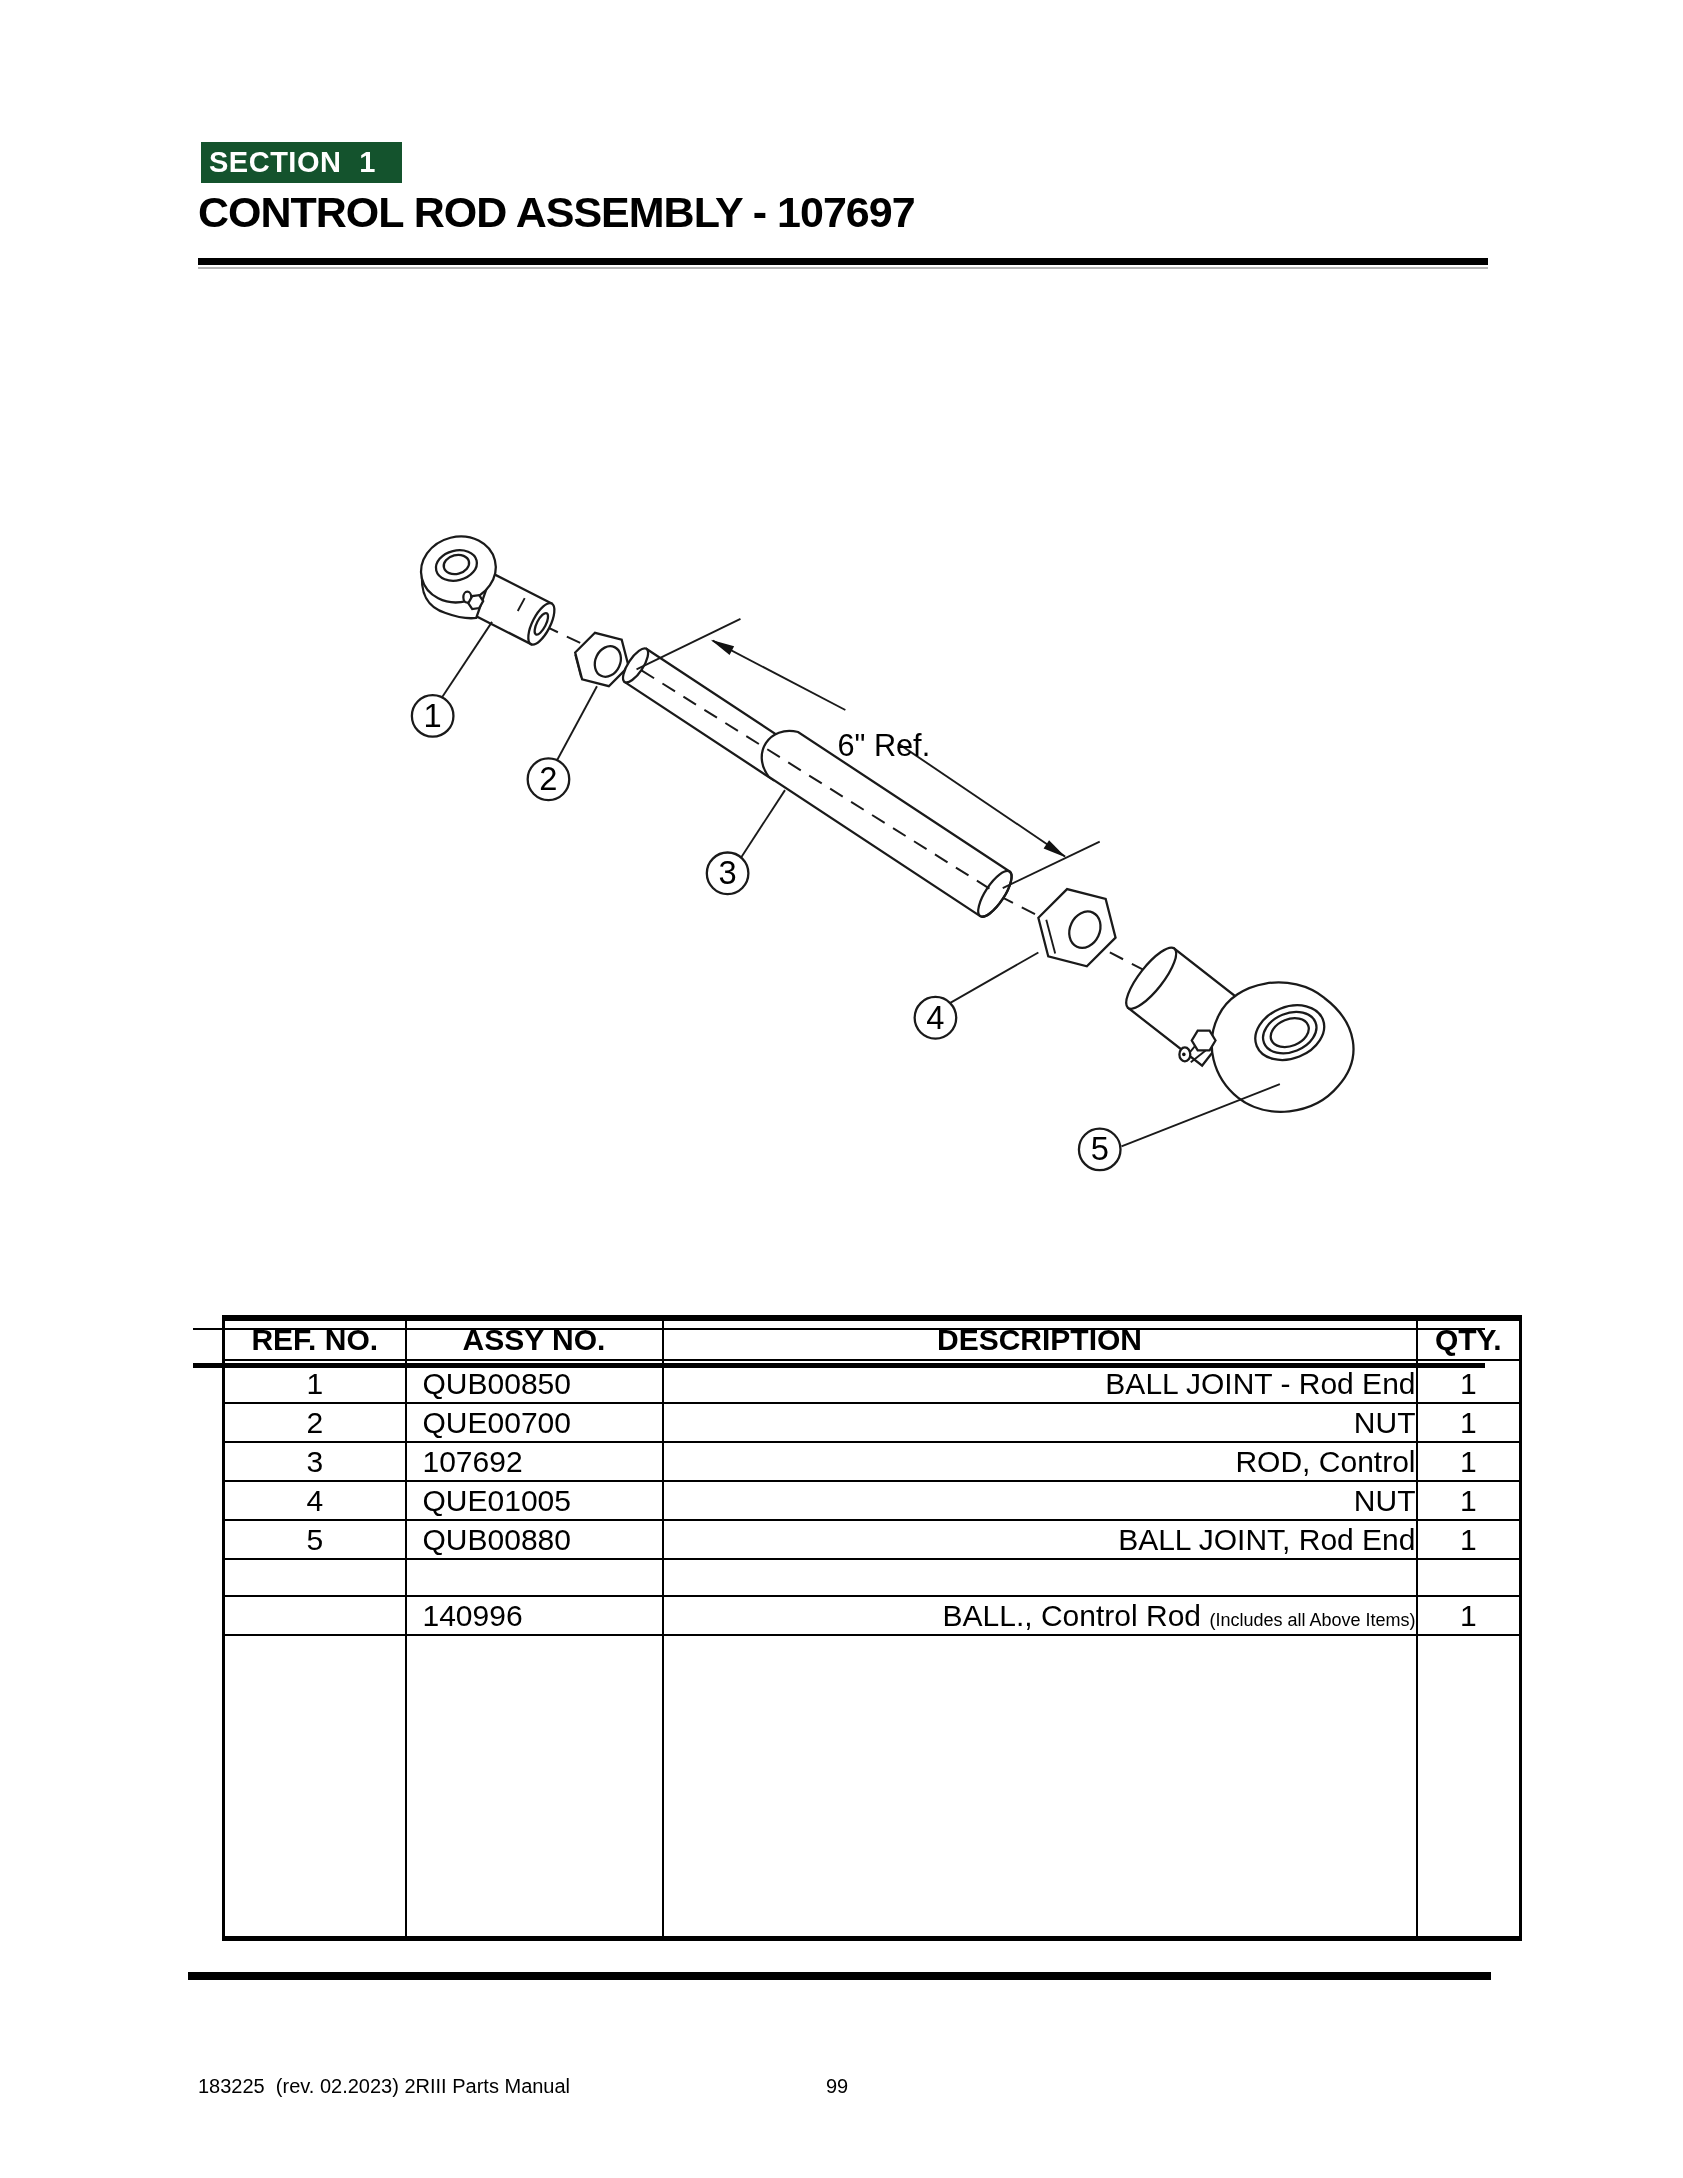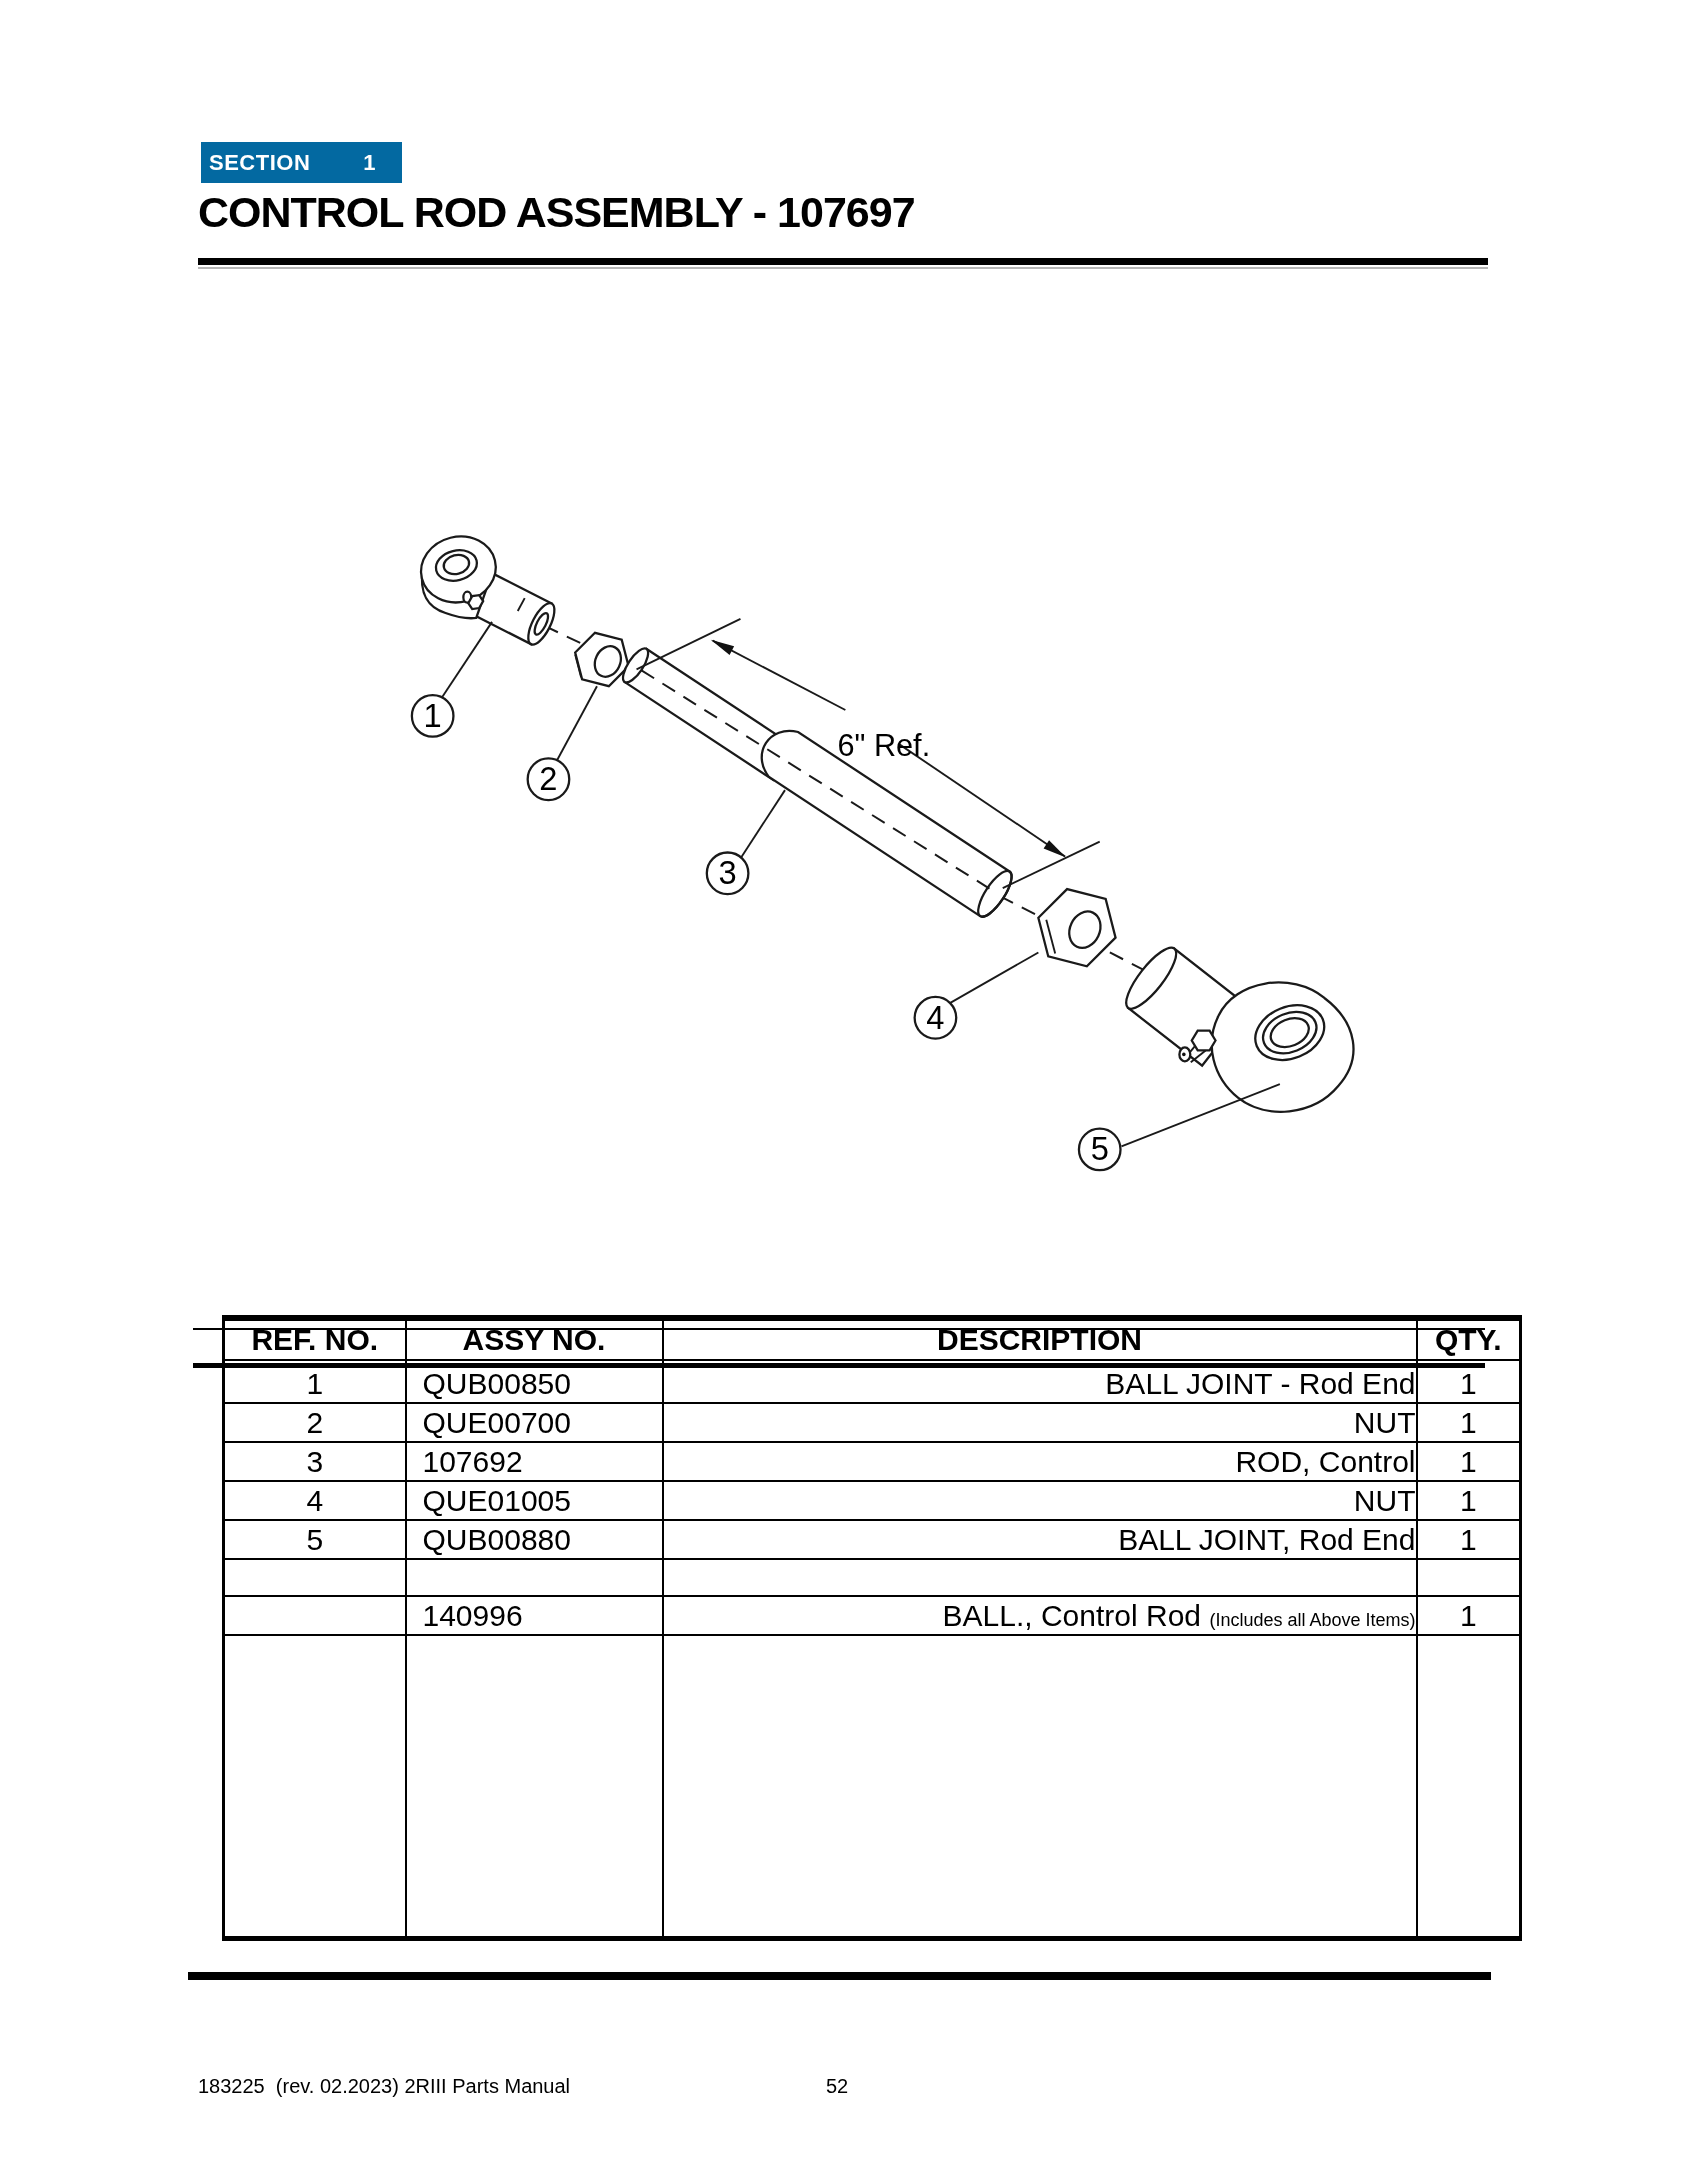--- a/index.html
+++ b/index.html
@@ -3,23 +3,23 @@
 <meta charset="utf-8">
 <style>
   html,body{margin:0;padding:0;background:#888;}
   .page{
     position:relative; width:1683px; height:2178px; background:#ffffff;
     font-family:"Liberation Sans", sans-serif; color:#000; overflow:hidden;
   }
   
   .section-box{
     position:absolute; left:201px; top:142px; width:201px; height:41px;
-    background:#0369a1; color:#fff; display:flex; align-items:center;
+    background:#14532d; color:#fff; display:flex; align-items:center;
     justify-content:space-between; padding:0 26px 0 8px; box-sizing:border-box;
-    font-size:22px; font-weight:bold; letter-spacing:0.5px;
+    font-size:29px; font-weight:bold; letter-spacing:0.5px;
   }
   .page-title{
     position:absolute; left:198px; top:188px; font-size:43px; font-weight:bold;
     letter-spacing:-1px; white-space:nowrap;
   }
   .title-rule{position:absolute; left:198px; top:258px; width:1290px; height:7px; background:#000;}
   .title-rule-shadow{position:absolute; left:198px; top:267px; width:1290px; height:2px; background:#b5b5b5;}
   
   .diagram{position:absolute; left:376px; top:515px; width:1010px; height:673px;}
   .d-line{fill:none; stroke:#1a1a1a; stroke-width:2.3px;}
@@ -252,16 +252,16 @@
           <td></td>
           <td></td>
       </tr>
     </tbody>
   </table>
   <div class="tbl-top-inner"></div>
   <div class="tbl-head-thick"></div>
 
   <div class="bottom-rule"></div>
   <div class="footer-info">183225  (rev. 02.2023) 2RIII Parts Manual</div>
-  <div class="footer-page">52</div>
+  <div class="footer-page">99</div>
 
 </div>
 
 
 </body></html>

